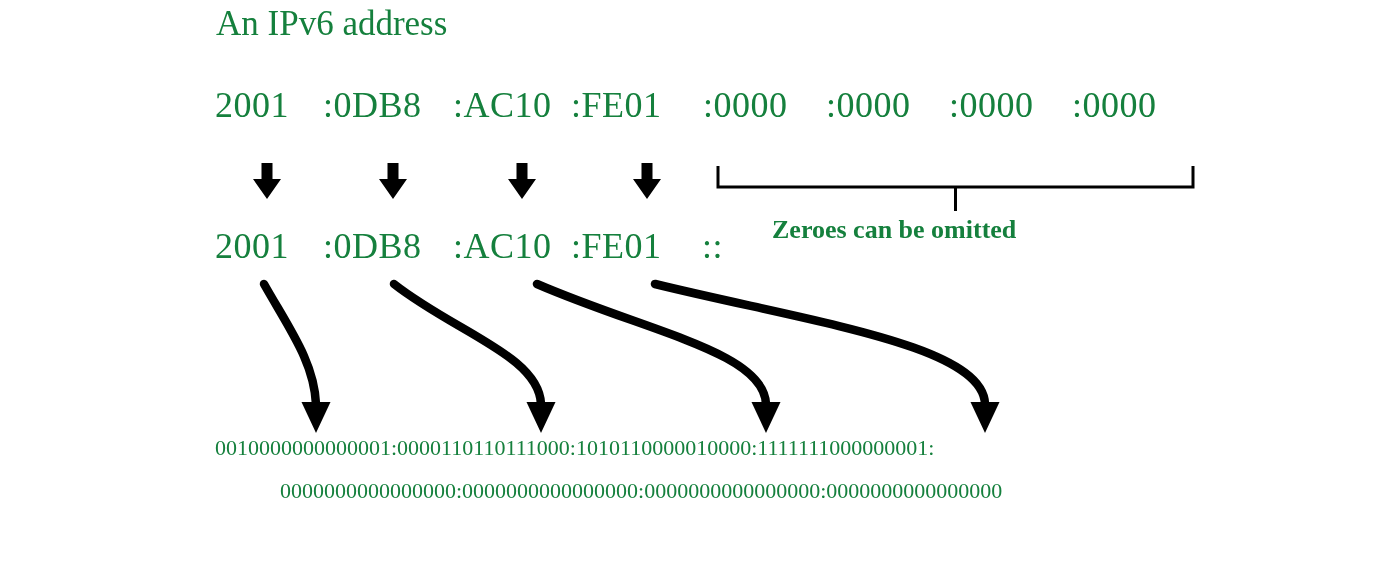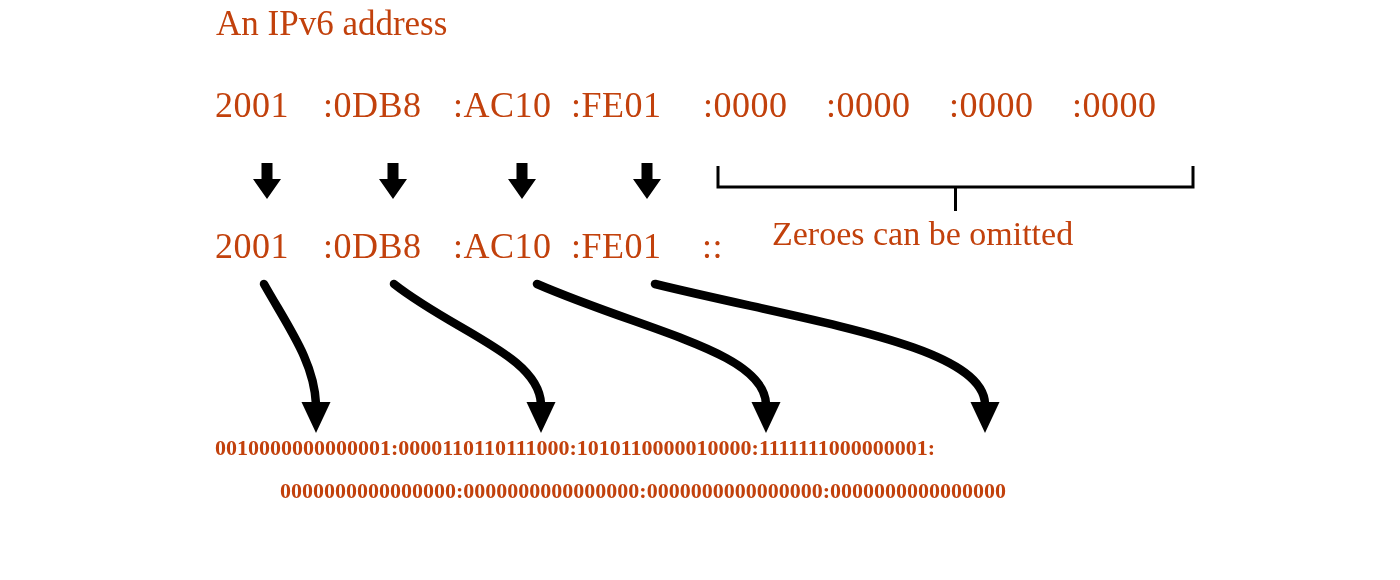--- a/index.html
+++ b/index.html
@@ -6,27 +6,27 @@
   body {
     width: 1400px; height: 580px;
     background: #ffffff;
     font-family: "Liberation Serif", "DejaVu Serif", serif;
     overflow: hidden;
   }
   .canvas {
     position: relative;
     width: 1400px; height: 580px;
     background: #ffffff;
-    color: #c2410c;
+    color: #15803d;
   }
   .abs { position: absolute; white-space: nowrap; line-height: 1; }
   .title { font-size: 35px; font-weight: 400; }
   .hex   { font-size: 36px; font-weight: 400; letter-spacing: 0.5px; }
-  .blabel{ font-size: 34px; font-weight: 400; }
-  .bin   { font-size: 22px; font-weight: 700; }
+  .blabel{ font-size: 26px; font-weight: 700; }
+  .bin   { font-size: 22px; font-weight: 400; }
   .overlay {
     position: absolute; left: 0; top: 0;
     width: 1400px; height: 580px;
     pointer-events: none;
   }
   .ink-stroke { stroke: #000000; fill: none; }
   .ink-fill   { fill: #000000; stroke: none; }
 </style>
 </head>
 <body>

